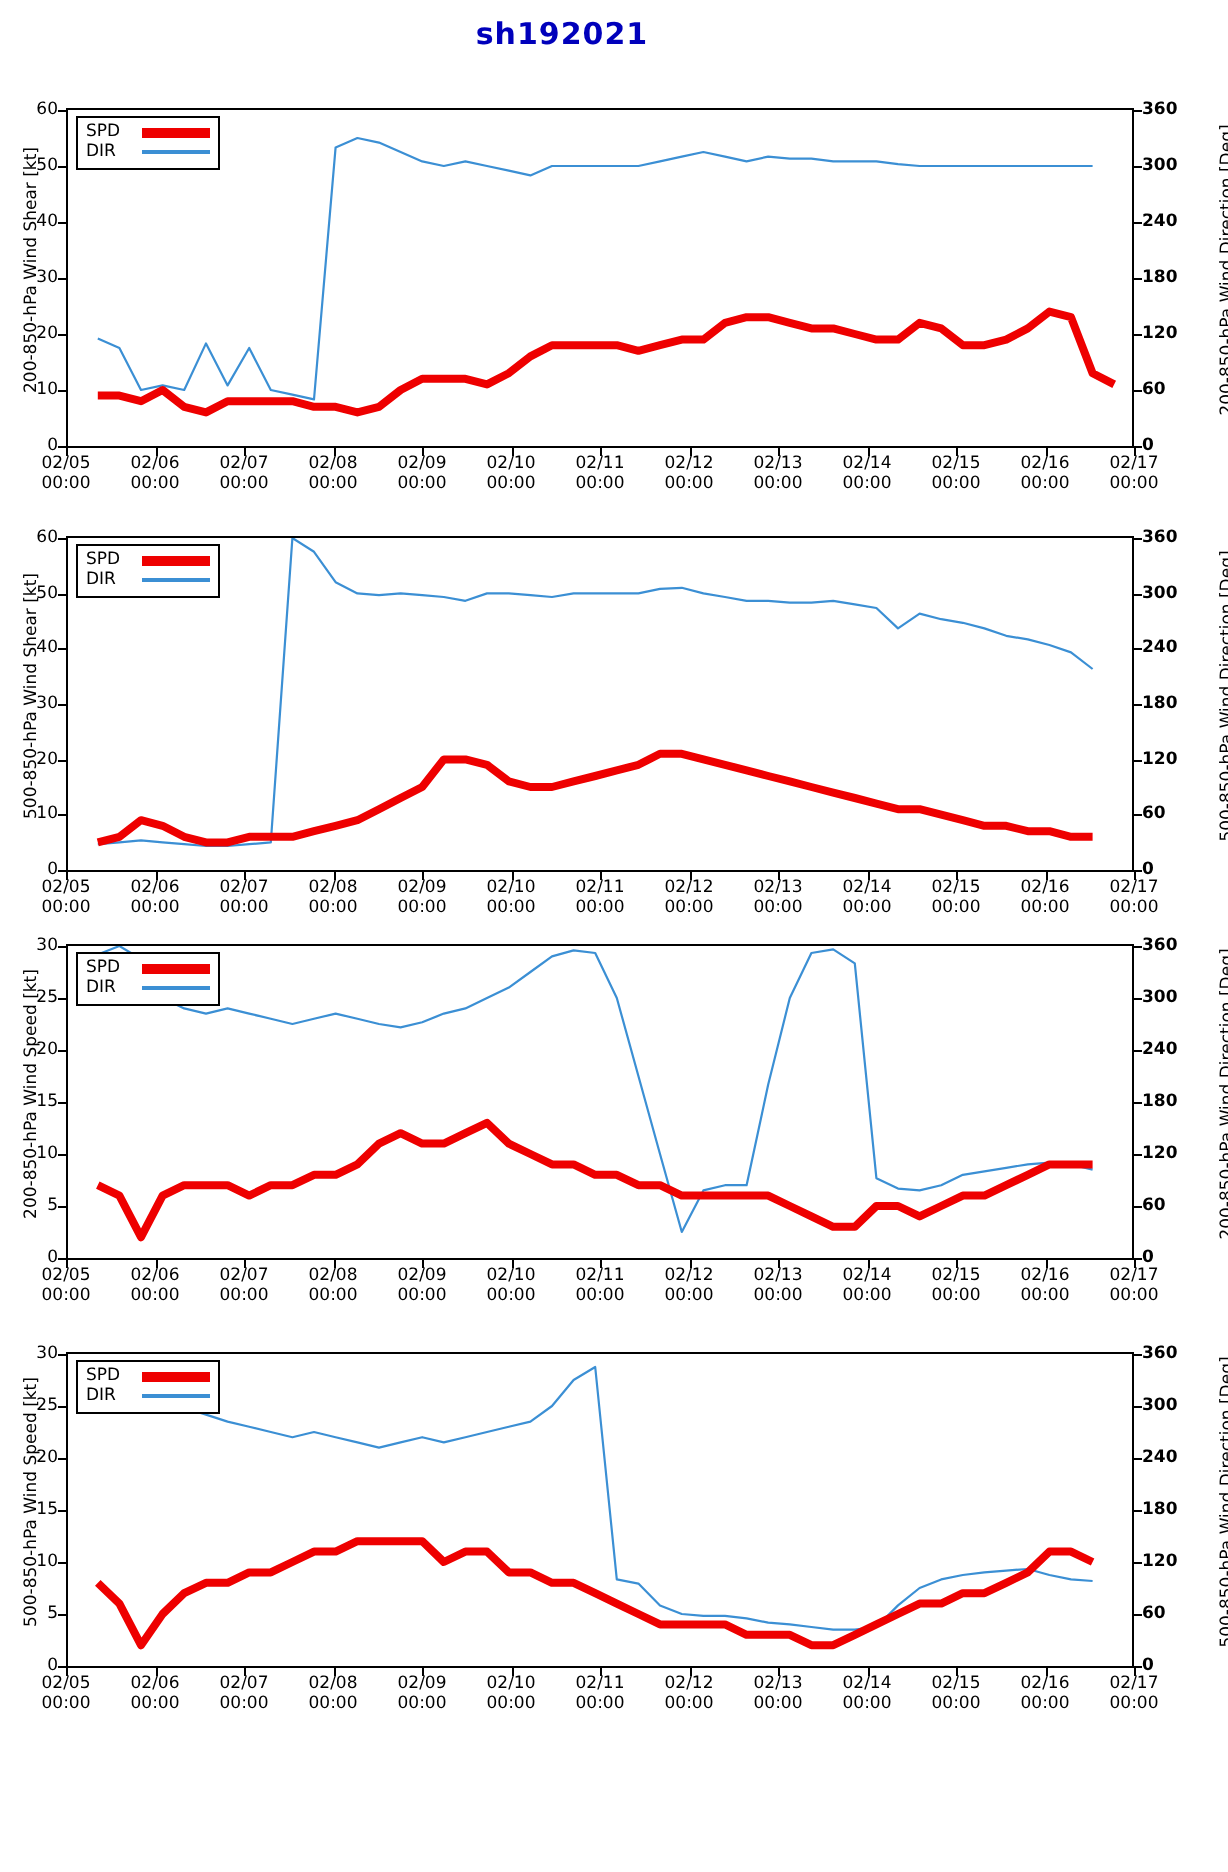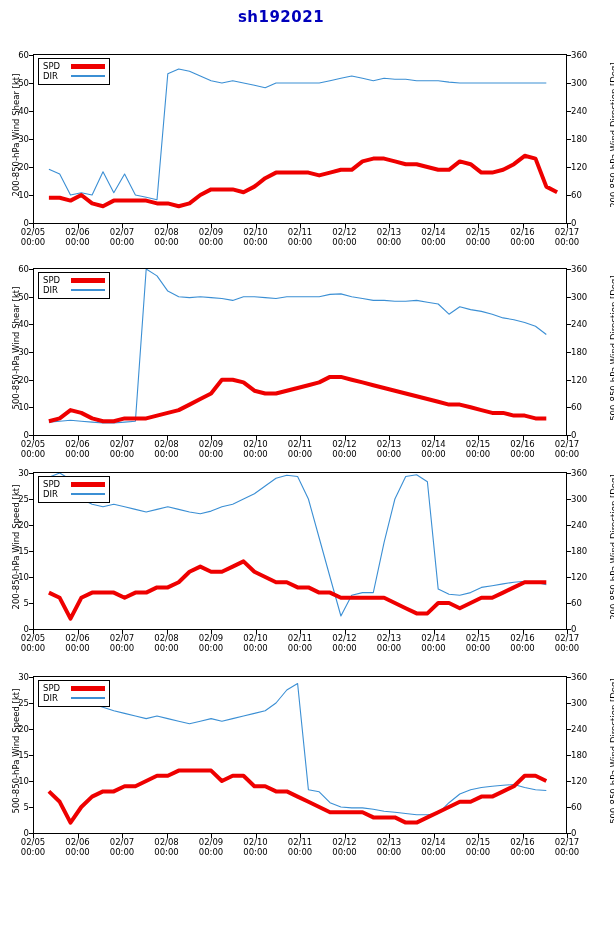--- a/index.html
+++ b/index.html
@@ -24,21 +24,21 @@
     transform:rotate(-90deg);
     transform-origin:left top;
     white-space:nowrap;
   }
   .ytick{
     position:absolute;font-size:8.5px;color:#000;
     text-align:right;white-space:nowrap;
   }
   .ytickR{
     position:absolute;font-size:8.5px;color:#000;
-    text-align:center;white-space:nowrap;
+    text-align:center;white-space:nowrap;font-weight:bold;
   }
   .xtick{
     position:absolute;font-size:8.5px;color:#000;
     text-align:center;white-space:nowrap;line-height:10px;
   }
   .legend{
     position:absolute;border:1px solid #000;background:#fff;
     font-size:8.5px;padding:2px 4px 3px 4px;
   }
   .legrow{display:flex;align-items:center;height:10px;}

